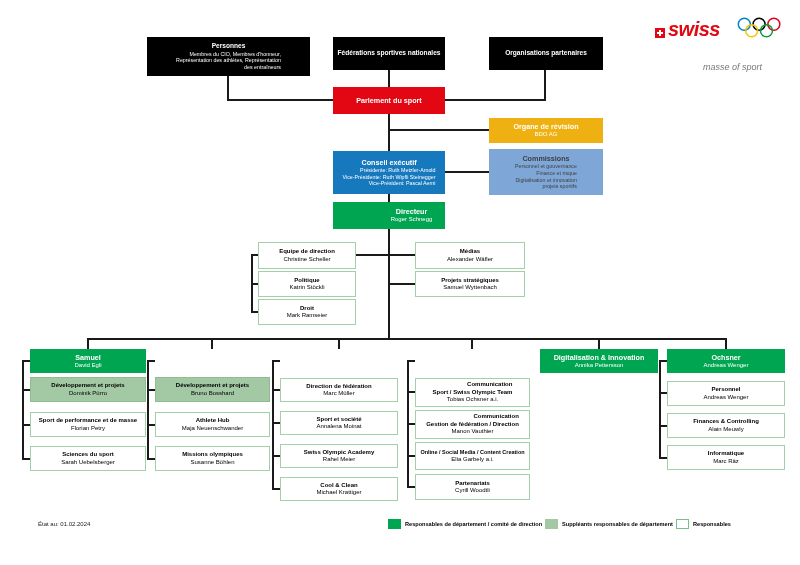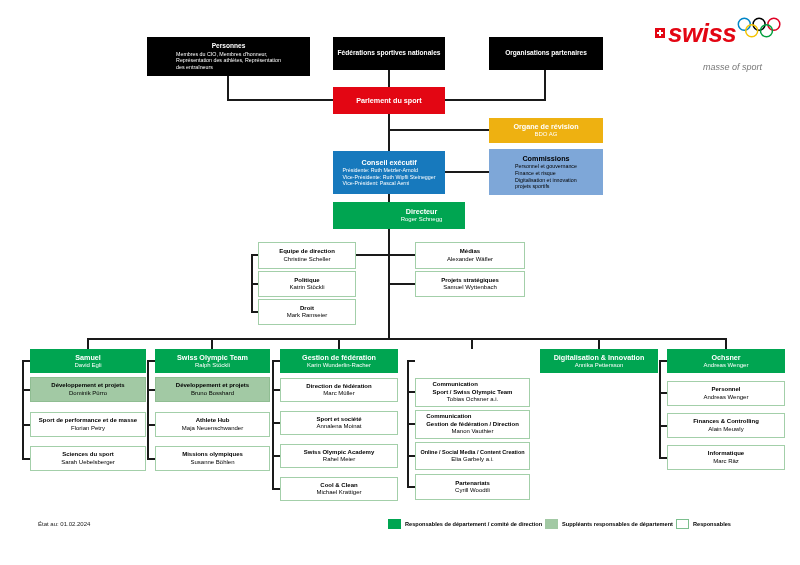--- a/index.html
+++ b/index.html
@@ -1,47 +1,47 @@
 <!DOCTYPE html>
 <html><head>
 <meta charset="utf-8">
 <style>
   html,body{margin:0;padding:0;background:#fff;}
   #canvas{position:relative;width:800px;height:565px;background:#fff;overflow:hidden;
           font-family:"Liberation Sans",sans-serif;color:#000;}
   .node{position:absolute;box-sizing:border-box;display:flex;flex-direction:column;
-        justify-content:center;align-items:center;text-align:left;overflow:hidden;
+        justify-content:center;align-items:center;text-align:right;overflow:hidden;
         padding:1px 3px;line-height:1.25;}
   .t{font-weight:bold;font-size:7.2px;}
   .s{font-size:6px;white-space:pre-line;}
   .black{background:#000;color:#fff;}
   .black .t{font-size:6.6px;}
   .black .s{font-size:5.3px;}
   .red{background:#e30613;color:#fff;}
   .yellow{background:#eeb111;color:#fff;}
   .blue{background:#1779bd;color:#fff;}
   .blue .s,.lblue .s{font-size:5.3px;}
-  .lblue{background:#7ea7d8;color:#000000;}
+  .lblue{background:#7ea7d8;color:#404040;}
   .green{background:#00a551;color:#fff;}
   .green .s{font-size:6px;}
   .lgreen{background:#a2c9a4;color:#000;border:1px solid #8fbd92;}
   .white{background:#fff;border:1px solid #a3cfa9;color:#000;}
   .white .t,.lgreen .t{font-size:6px;}
   .white .s,.lgreen .s{font-size:6px;}
   .white .t.xs{font-size:5.5px;}
   .ln{position:absolute;background:#1a1a1a;}
   
   .bx-personnes{left:147px;top:37px;width:163px;height:39px;}
   .bx-federations{left:333px;top:37px;width:112px;height:33px;}
   .bx-partenaires{left:489px;top:37px;width:114px;height:33px;}
   .bx-parlement{left:333px;top:87px;width:112px;height:27px;}
   .bx-revision{left:489px;top:118px;width:114px;height:25px;}
   .bx-conseil{left:333px;top:151px;width:112px;height:43px;}
   .bx-commissions{left:489px;top:149px;width:114px;height:46px;}
-  .bx-directeur{left:333px;top:202px;width:132px;height:27px;padding-left:48px;}
+  .bx-directeur{left:333px;top:202px;width:112px;height:27px;padding-left:48px;}
   .bx-equipe{left:258px;top:242px;width:98px;height:27px;}
   .bx-politique{left:258px;top:271px;width:98px;height:26px;}
   .bx-droit{left:258px;top:299px;width:98px;height:26px;}
   .bx-medias{left:415px;top:242px;width:110px;height:27px;}
   .bx-projets{left:415px;top:271px;width:110px;height:26px;}
   .bx-d1{left:30px;top:349px;width:116px;height:24px;}
   .bx-d1a{left:30px;top:377px;width:116px;height:25px;}
   .bx-d1b{left:30px;top:412px;width:116px;height:25px;}
   .bx-d1c{left:30px;top:446px;width:116px;height:25px;}
   .bx-d2{left:155px;top:349px;width:115px;height:24px;}
@@ -61,21 +61,21 @@
   .bx-d5{left:540px;top:349px;width:118px;height:24px;}
   .bx-d6{left:667px;top:349px;width:118px;height:24px;}
   .bx-d6a{left:667px;top:381px;width:118px;height:25px;}
   .bx-d6b{left:667px;top:413px;width:118px;height:25px;}
   .bx-d6c{left:667px;top:445px;width:118px;height:25px;}
   
   .logo{position:absolute;left:648px;top:16px;width:140px;height:62px;}
   .flag{position:absolute;left:7px;top:12px;width:10px;height:10px;background:#e30613;}
   .flag:before{content:"";position:absolute;left:4px;top:2px;width:2px;height:6px;background:#fff;}
   .flag:after{content:"";position:absolute;left:2px;top:4px;width:6px;height:2px;background:#fff;}
-  .logo-swiss{position:absolute;left:20px;top:2px;font-size:26px;font-weight:bold;
+  .logo-swiss{position:absolute;left:20px;top:2px;font-size:20px;font-weight:bold;
               font-style:italic;color:#e30613;letter-spacing:-0.5px;}
   .logo-olympic{position:absolute;right:8px;top:20px;font-size:22px;font-weight:bold;
                 font-style:italic;color:#1a1a1a;letter-spacing:-0.5px;}
   .logo-tagline{position:absolute;right:26px;top:46px;font-size:9px;font-style:italic;color:#777;}
   .rings{position:absolute;right:4px;top:0px;}
   
   .date{position:absolute;left:38px;top:521px;font-size:6px;color:#222;}
   .legend-item{position:absolute;top:519px;display:flex;align-items:center;gap:4px;}
   .legend-item .sw{width:13px;height:10px;flex:none;}
   .legend-item .lb{font-size:5.6px;font-weight:bold;white-space:nowrap;}
@@ -226,41 +226,33 @@
   </div>
   <div class="node white bx-d1b">
     <div class="t">Sport de performance et de masse</div>
     <div class="s">Florian Petry</div>
   </div>
   <div class="node white bx-d1c">
     <div class="t">Sciences du sport</div>
     <div class="s">Sarah Uebelsberger</div>
   </div>
 
-  <div class="node green bx-d2">
-    <div class="t">Swiss Olympic Team</div>
-    <div class="s">Ralph Stöckli</div>
-  </div>
   <div class="node lgreen bx-d2a">
     <div class="t">Développement et projets</div>
     <div class="s">Bruno Bosshard</div>
   </div>
   <div class="node white bx-d2b">
     <div class="t">Athlete Hub</div>
     <div class="s">Maja Neuenschwander</div>
   </div>
   <div class="node white bx-d2c">
     <div class="t">Missions olympiques</div>
     <div class="s">Susanne Böhlen</div>
   </div>
 
-  <div class="node green bx-d3">
-    <div class="t">Gestion de fédération</div>
-    <div class="s">Karin Wunderlin-Racher</div>
-  </div>
   <div class="node white bx-d3a">
     <div class="t">Direction de fédération</div>
     <div class="s">Marc Müller</div>
   </div>
   <div class="node white bx-d3b">
     <div class="t">Sport et société</div>
     <div class="s">Annalena Moinat</div>
   </div>
   <div class="node white bx-d3c">
     <div class="t">Swiss Olympic Academy</div>

